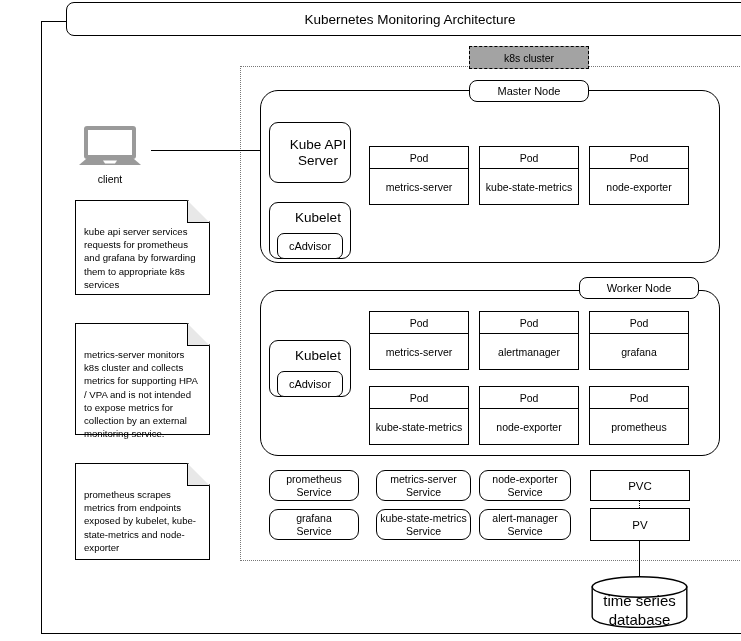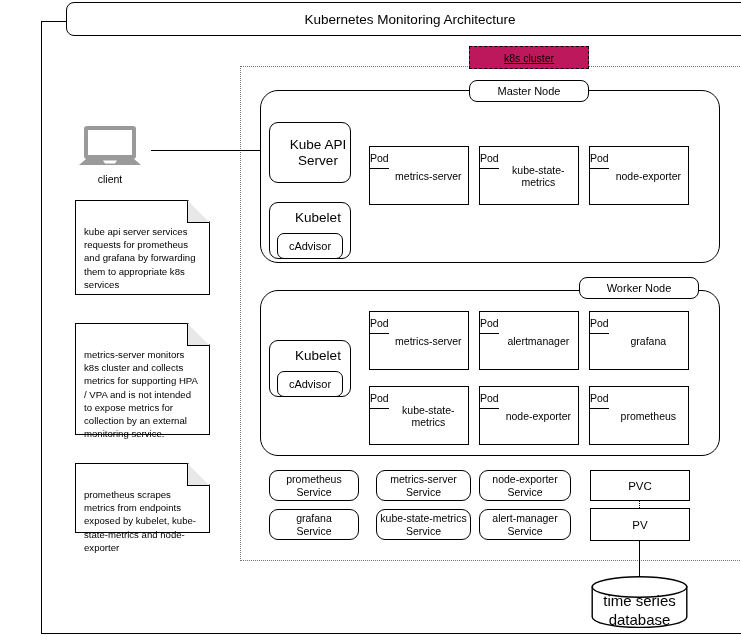--- a/index.html
+++ b/index.html
@@ -45,25 +45,24 @@
   #cluster-region {
     left: 201px; top: 66px;
     width: 502px; height: 495px;
     border: 1.3px dotted #777;
     background: transparent;
   }
   #cluster-label {
     left: 430px; top: 46px;
     width: 120px; height: 23px;
     border: 1.4px dashed #000;
-    background: #be185d;
+    background: #a3a3a3;
     display: flex; align-items: center; justify-content: center;
     font-size: 10.5px;
     z-index: 5;
-    text-decoration: underline;
   }
 
   
   .node-box {
     border: 1.5px solid #000;
     border-radius: 18px;
     background: #fff;
   }
   .node-label {
     border: 1.4px solid #000;
@@ -102,21 +101,21 @@
     font-size: 11px;
   }
   #cadvisor-master { left: 238px; top: 233px; width: 66px; height: 26px; }
   #cadvisor-worker { left: 238px; top: 371px; width: 66px; height: 26px; }
 
   
   .pod {
     border: 1.3px solid #000;
     background: #fff;
     display: flex;
-    flex-direction: row;
+    flex-direction: column;
   }
   .pod-head {
     height: 21px;
     border-bottom: 1.3px solid #000;
     display: flex; align-items: center; justify-content: center;
     font-size: 10.5px;
   }
   .pod-body {
     flex: 1;
     display: flex; align-items: center; justify-content: center;
@@ -171,21 +170,21 @@
   .note .fold-cover {
     position: absolute;
     top: -2px; right: -2px;
     width: 24px; height: 24px;
     background: #fff;
     clip-path: polygon(0 0, 100% 0, 100% 100%);
     border: none;
   }
   #note-1 { left: 36px; top: 200px; width: 135px; height: 95px; }
   #note-2 { left: 36px; top: 323px; width: 135px; height: 112px; }
-  #note-3 { left: 36px; top: 463px; width: 135px; height: 70px; }
+  #note-3 { left: 36px; top: 463px; width: 135px; height: 97px; }
 
   
   #client-icon {
     left: 40px; top: 124px;
     width: 62px; height: 44px;
   }
   #client-label {
     left: 28px; top: 173px;
     width: 86px;
     text-align: center;

